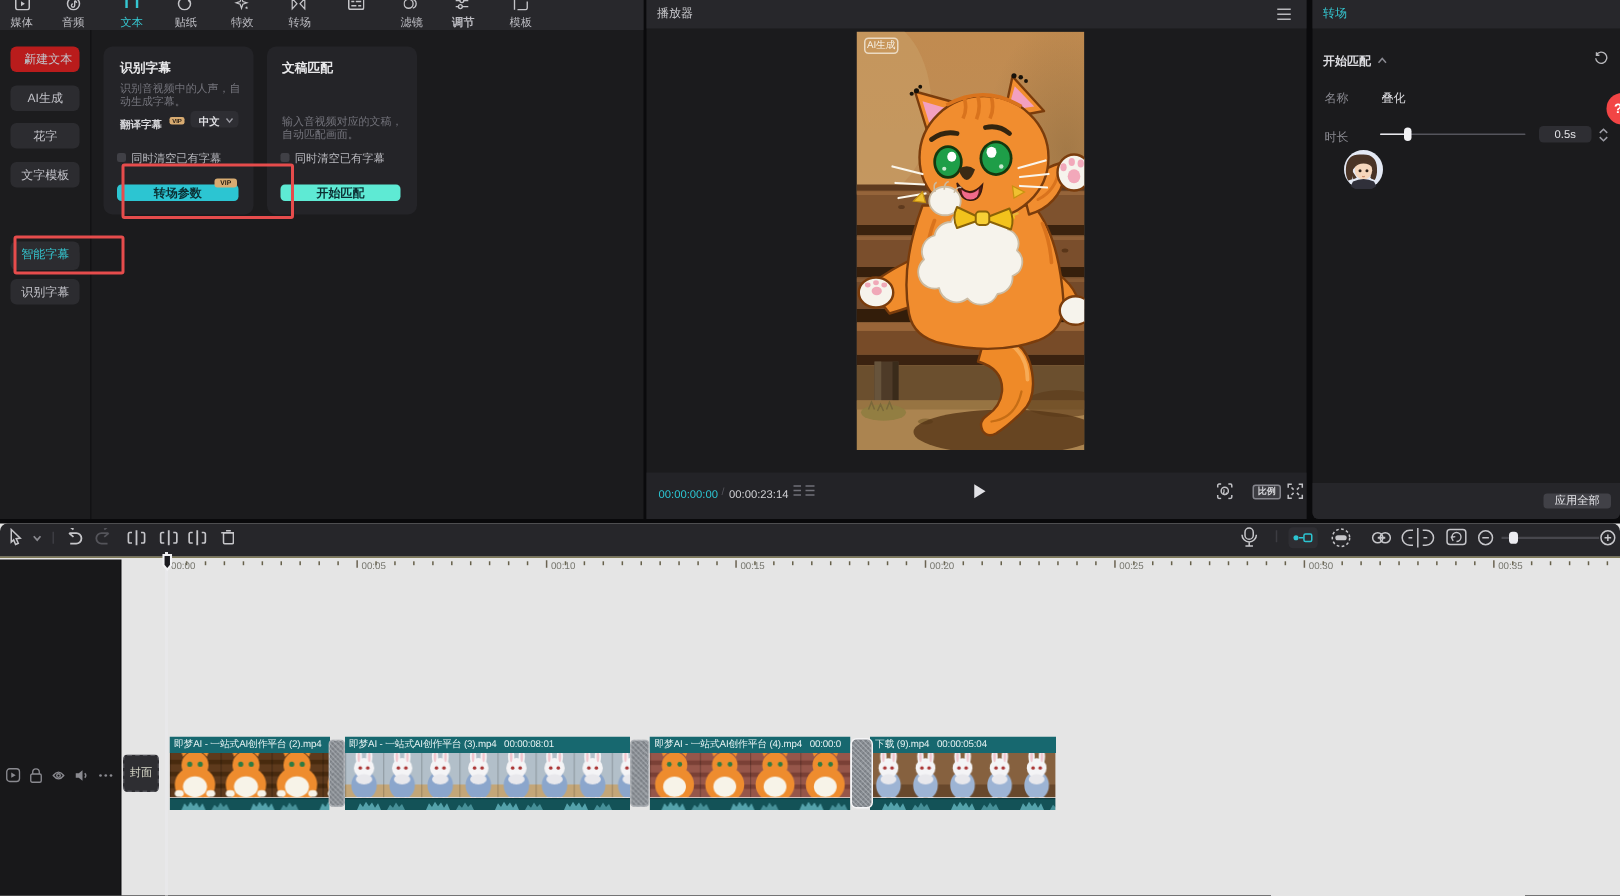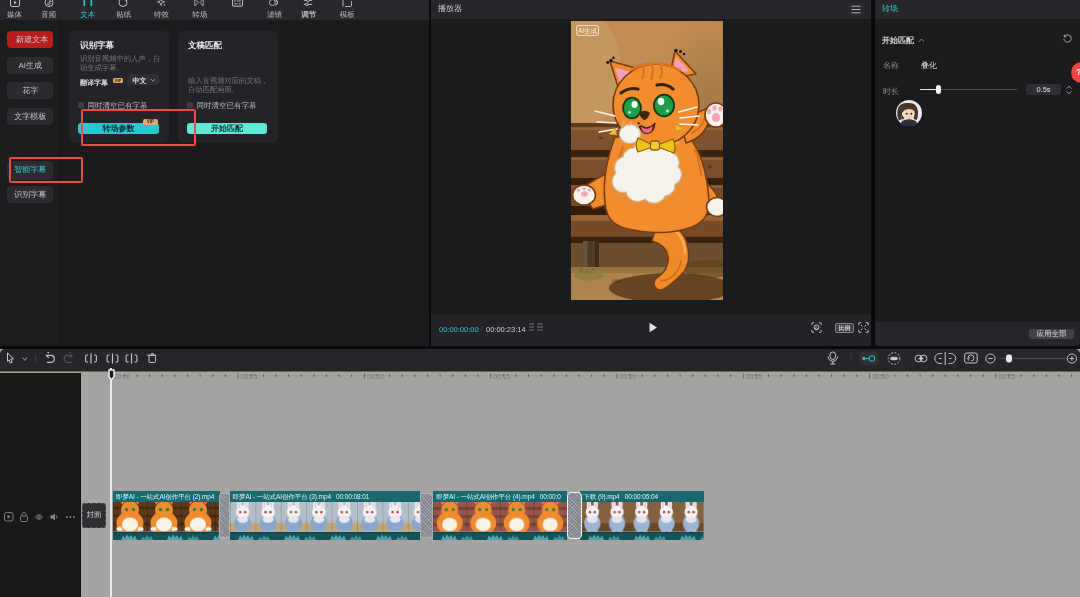--- a/index.html
+++ b/index.html
@@ -313,21 +313,21 @@
       <circle cx="10.7" cy="13.8" r="1" fill="#31241c"></circle>
       <circle cx="15.3" cy="13.8" r="1" fill="#31241c"></circle>
       <path d="M12.2 17.5 q.8.7 1.6 0" stroke="#c98a6a" stroke-width="0.7" fill="none"></path>
       <path d="M6 21 q7-3.5 14 0 l1.5 3 a13 13 0 0 1 -17 0 Z" fill="#30303a"></path>
       <path d="M5.5 14 q-.8 3 .8 5.5 l2.2-1 Z M20.5 14 q.8 3 -.8 5.5 l-2.2-1 Z" fill="#4a3426"></path>
     </svg>
     <div class="abs" style="left:0;top:322px;width:205px;height:24px;background:#26262a;border-radius:0 0 4px 4px;"></div>
     <div class="abs" style="left:154px;top:328.8px;width:45px;height:10.5px;background:#414147;border-radius:2.5px;color:#e2e2e6;font-size:7.5px;text-align:center;line-height:10.5px;">应用全部</div>
   </div>
 
-  <div class="abs" id="timeline" style="left:0;top:346px;width:1080px;height:251px;background:#a3a3a3;">
+  <div class="abs" id="timeline" style="left:0;top:346px;width:1080px;height:251px;background:#e5e5e5;">
     <div class="abs" style="left:0;top:0;width:1080px;height:3px;background:#09090b;"></div>
     <div class="abs" style="left:0;top:3px;width:1080px;height:22px;background:#26262a;border-radius:5px 5px 0 0;"></div>
     <div class="abs" style="left:0;top:25px;width:1080px;height:1.2px;background:#564e1e;opacity:0.7;"></div>
 
     <svg class="abs" style="left:6px;top:6px;" width="150px" height="13" viewBox="0 0 150 13">
       <g stroke="#c6c6ca" fill="none" stroke-width="1">
         <path d="M1.5 1 L7.5 6.8 L4.8 7.1 L6.2 10.2 L4.4 11 L3.1 7.9 L1.5 9.4 Z" fill="none"></path>
         <path d="M16.5 5.5 l2.3 2.6 L21 5.5" stroke="#8a8a90" stroke-width="1.1"></path>
         <path d="M29.5 2.5 v8" stroke="#3c3c42"></path>
         <path d="M40.2 3.4 h4.6 a3.5 3.5 0 0 1 0 7 h-4 M43 1 l-3-2.4 M40 3.4 l3 2.5" stroke-width="1.2"></path>

